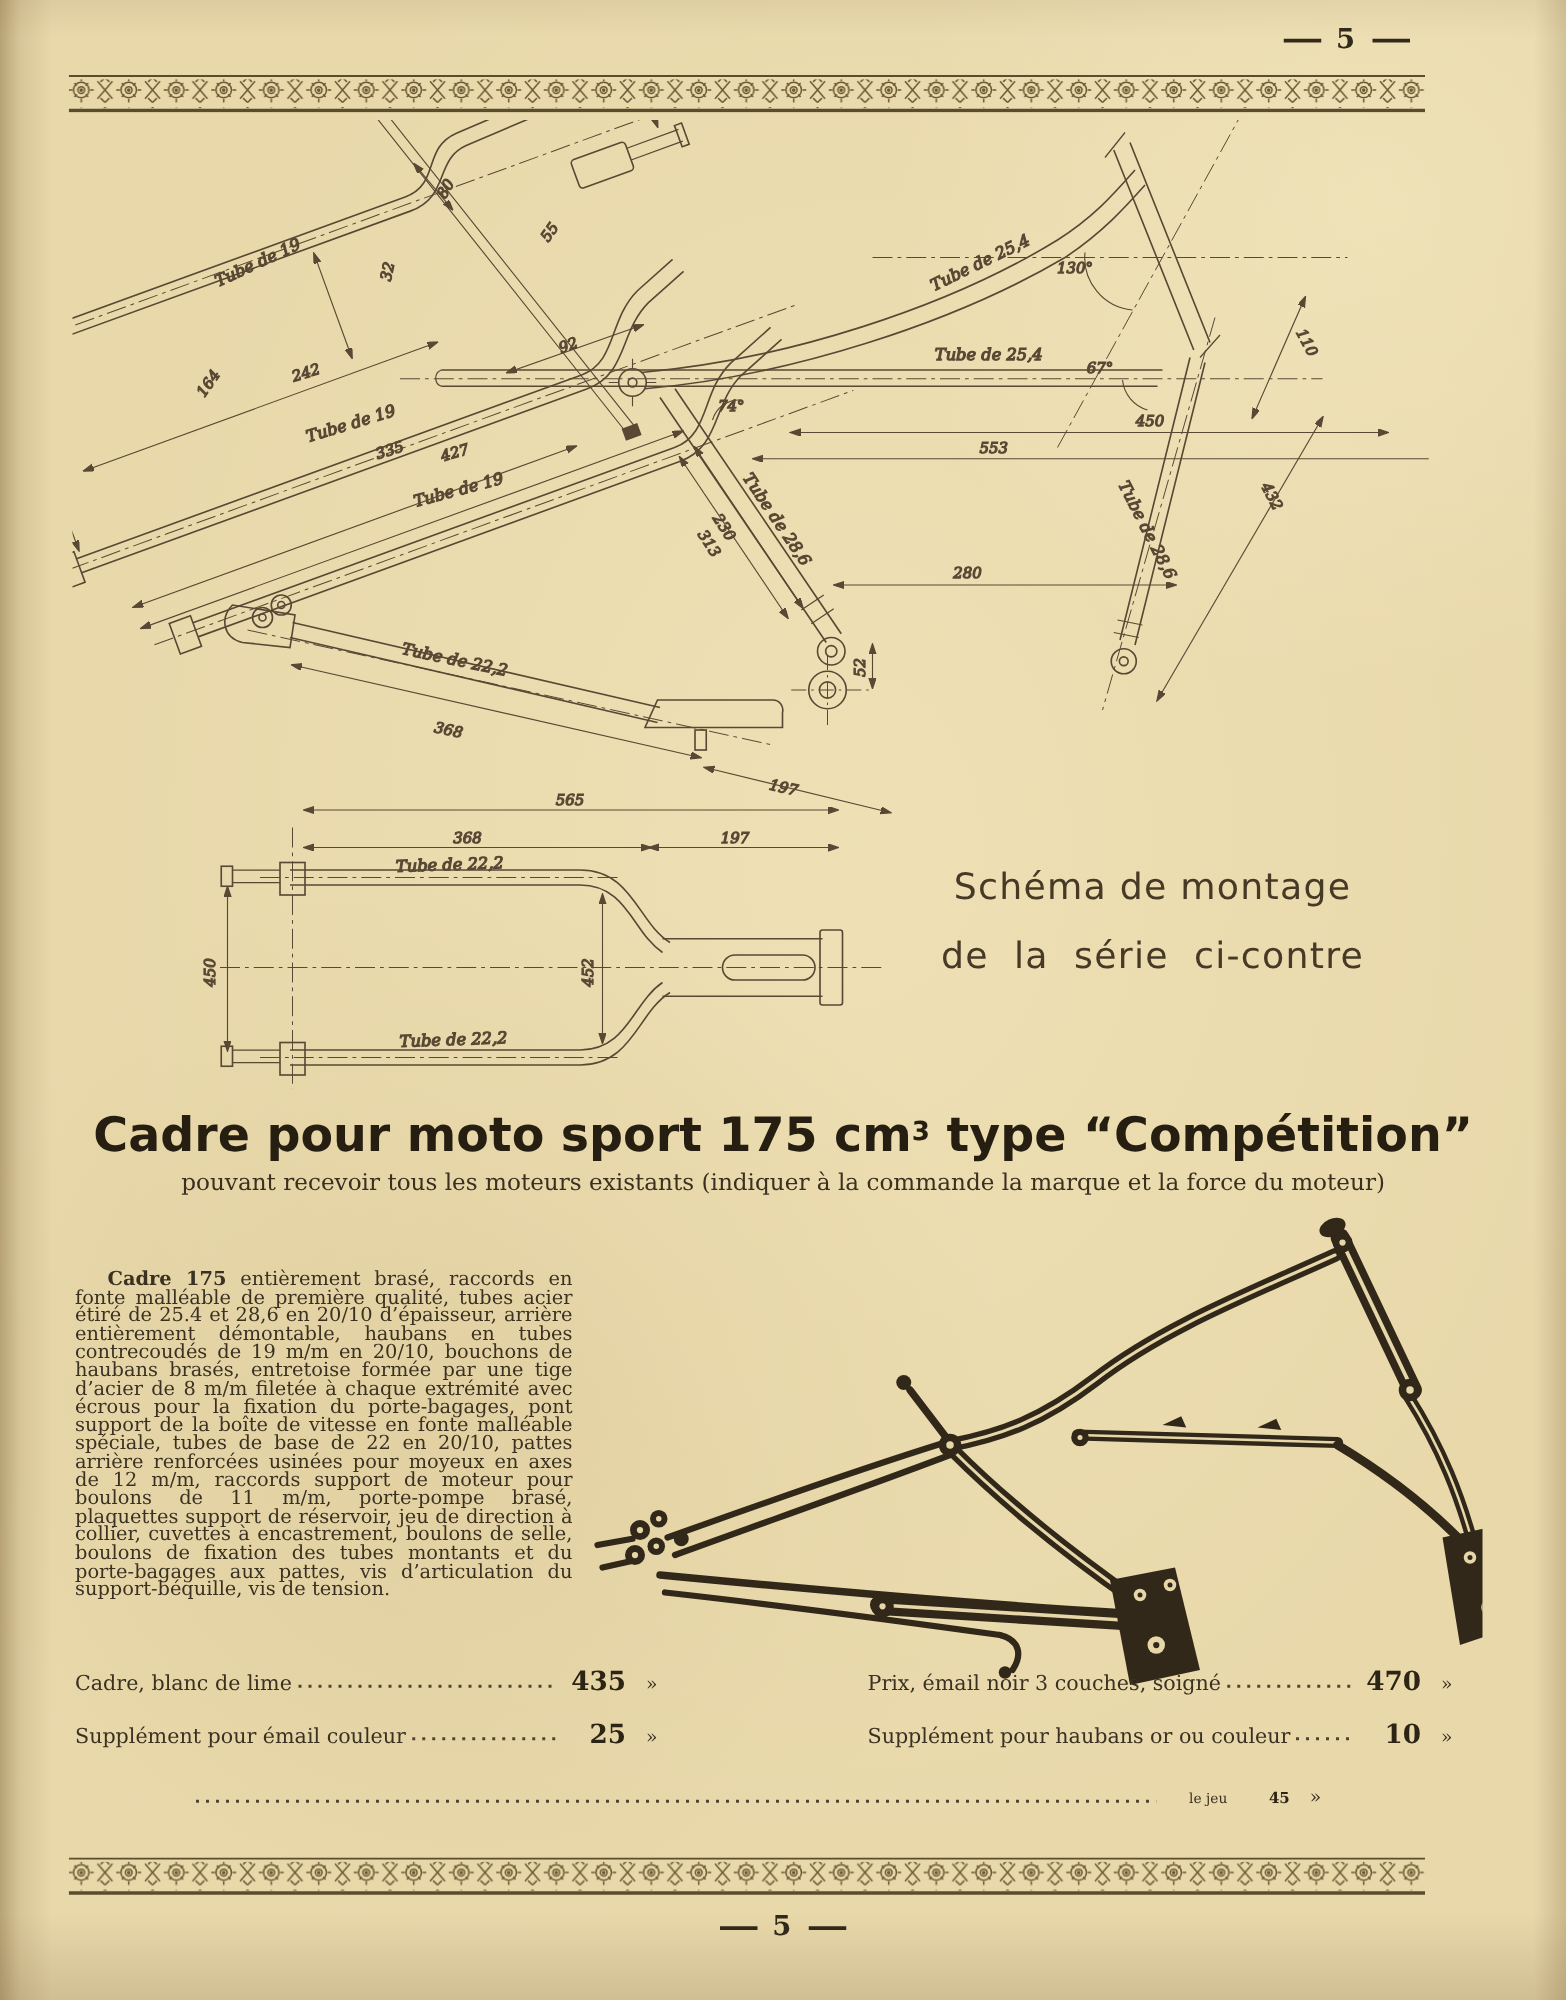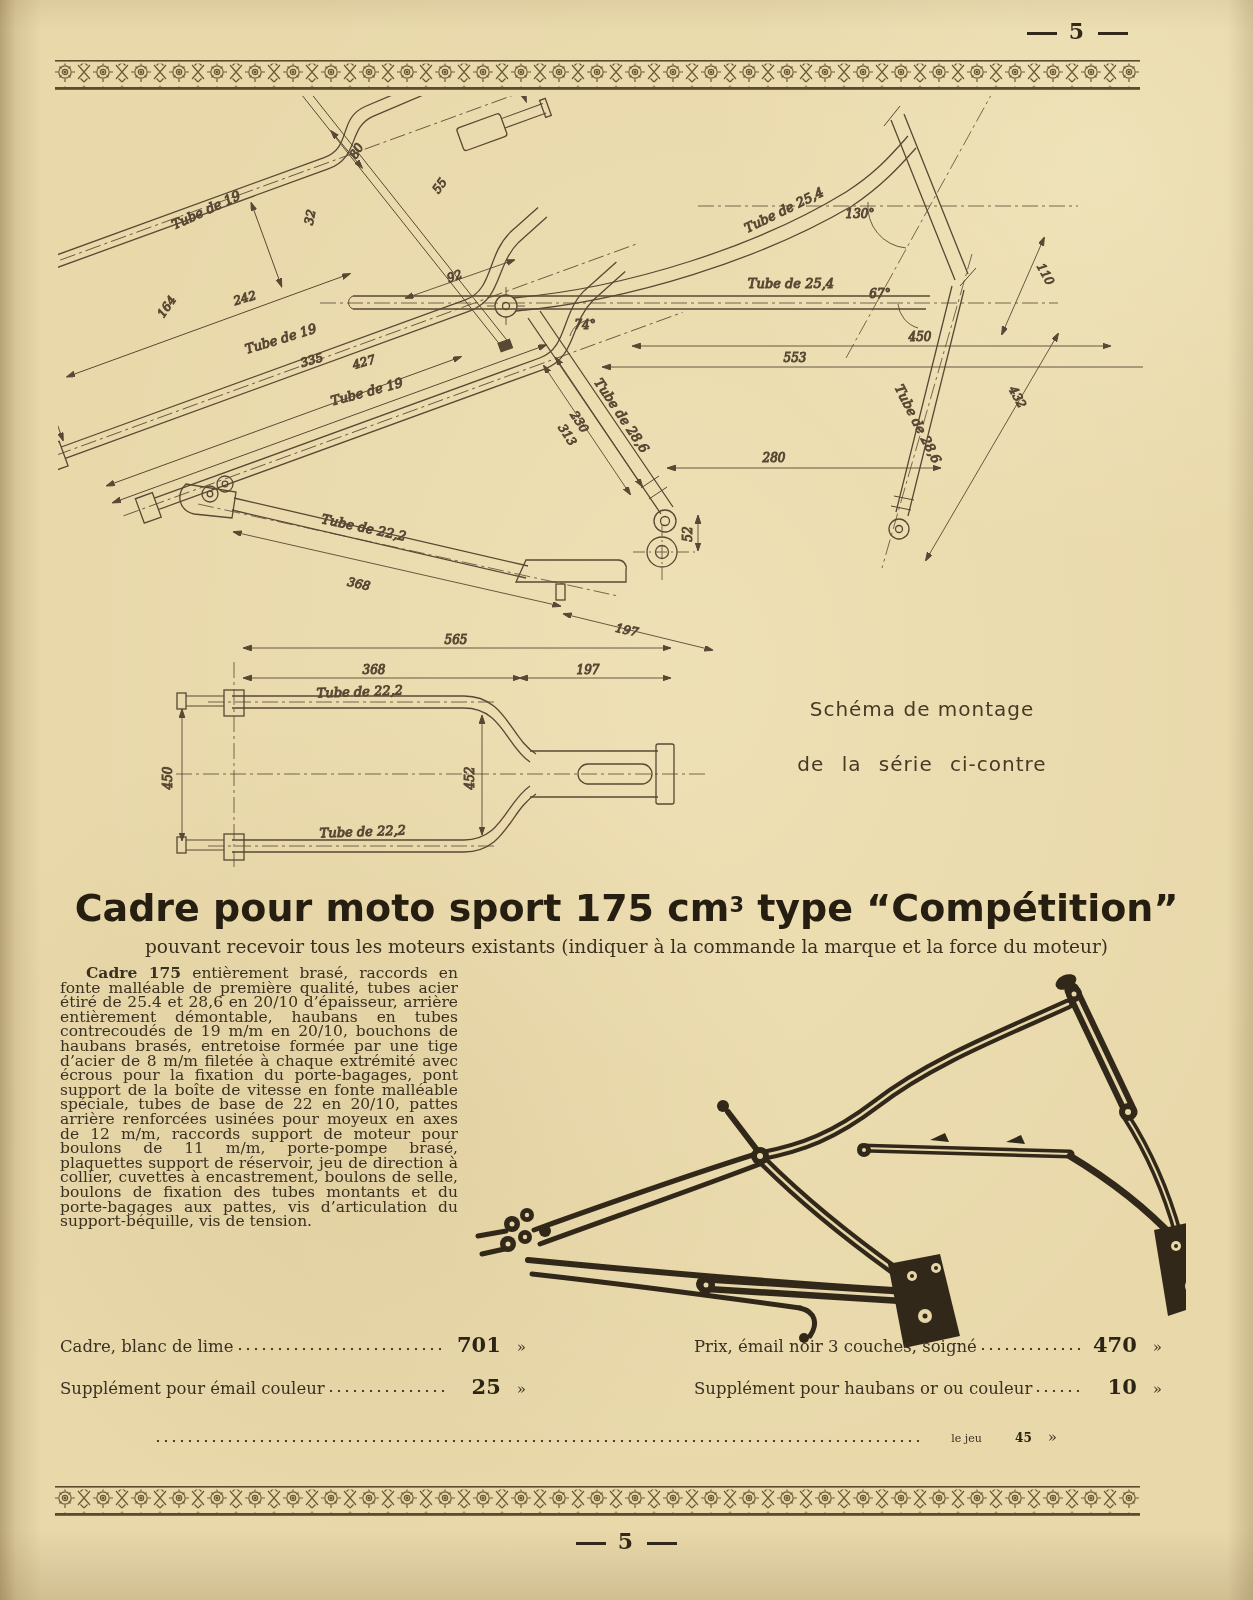--- a/index.html
+++ b/index.html
@@ -15,21 +15,21 @@
       linear-gradient(180deg, rgba(120,95,55,.10) 0px, rgba(0,0,0,0) 30px),
       #e8d8aa;
     font-family:"DejaVu Serif", serif;color:#3d3322;
   }
   .abs{position:absolute;}
   
   .pageno{font:bold 22px "DejaVu Serif",serif;color:#33291a;letter-spacing:2px;white-space:nowrap;}
   .pageno .rule{display:inline-block;width:30px;border-top:3px solid #33291a;vertical-align:4px;margin:0 12px;}
   
   .caption{width:400px;text-align:center;font-family:"DejaVu Sans",sans-serif;color:#463a26;}
-  .caption .cap-line{font-size:20px;line-height:55px;letter-spacing:1px;}
+  .caption .cap-line{font-size:29px;line-height:55px;letter-spacing:1px;}
   .caption .cap2{word-spacing:10px;}
   
   .title{left:0;right:0;text-align:center;font-family:"DejaVu Sans",sans-serif;
          font-weight:bold;font-size:38px;color:#251e11;letter-spacing:0px;}
   .title sup{font-size:55%;vertical-align:9px;}
   .subtitle{left:0;right:0;text-align:center;font-size:18.5px;color:#3a3020;}
   .subtitle .it{}
   
   .desc{width:398px;text-align:justify;font-size:15.5px;line-height:14.6px;color:#3a3122;}
   .desc .lead{font-weight:bold;}
@@ -222,21 +222,21 @@
   </svg>
 
   <div class="abs caption" style="left:722px;top:682px;">
     <div class="cap-line">Schéma de montage</div>
     <div class="cap-line cap2">de la série ci-contre</div>
   </div>
 
   <div class="abs title" style="top:886px;"><span>Cadre pour moto sport 175 cm</span><sup>3</sup><span> type “Compétition”</span></div>
   <div class="abs subtitle" style="top:936px;"><span>pouvant recevoir tous les moteurs existants </span><span class="it">(indiquer à la commande la marque et la force du moteur)</span></div>
 
-  <div class="abs desc" style="left:60px;top:966px;">
+  <div class="abs desc" style="left:60px;top:1016px;">
     <p><span class="lead">Cadre 175</span><span> entièrement brasé, raccords en fonte malléable de première qualité, tubes acier étiré de 25.4 et 28,6 en 20/10 d’épaisseur, arrière entièrement démontable, haubans en tubes contrecoudés de 19 m/m en 20/10, bouchons de haubans brasés, entretoise formée par une tige d’acier de 8 m/m filetée à chaque extrémité avec écrous pour la fixation du porte-bagages, pont support de la boîte de vitesse en fonte malléable spéciale, tubes de base de 22 en 20/10, pattes arrière renforcées usinées pour moyeux en axes de 12 m/m, raccords support de moteur pour boulons de 11 m/m, porte-pompe brasé, plaquettes support de réservoir, jeu de direction à collier, cuvettes à encastrement, boulons de selle, boulons de fixation des tubes montants et du porte-bagages aux pattes, vis d’articulation du support-béquille, vis de tension.</span></p>
   </div>
 
   <svg class="abs" style="left:462px;top:962px;" width="724" height="400" viewBox="0 0 724 400">
     <g fill="none" stroke="#31281a" stroke-linecap="round">
       <path d="M72,268 C150,240 230,212 294,192" stroke-width="5"></path>
       <path d="M78,282 C155,254 235,226 298,202" stroke-width="5"></path>
       <path d="M66,298 C170,308 300,320 432,328" stroke-width="6"></path>
       <path d="M70,312 C160,322 252,334 338,346" stroke-width="5"></path>
       <path d="M338,346 C354,350 356,362 348,374" stroke-width="5"></path>
@@ -299,21 +299,21 @@
       <circle cx="714" cy="284" r="2"></circle>
         <circle cx="742" cy="272" r="2"></circle>
         <circle cx="730" cy="324" r="2.5"></circle>
     </g>
   </svg>
 
   <div class="abs price-col" style="left:60px;top:1332px;width:466px;">
     <div class="price-row">
       <span>Cadre, blanc de lime</span>
       <span class="dots"></span>
-      <span class="pval">701</span>
+      <span class="pval">435</span>
       <span class="punit">»</span>
     </div>
     <div class="price-row">
       <span>Supplément pour émail couleur</span>
       <span class="dots"></span>
       <span class="pval">25</span>
       <span class="punit">»</span>
     </div>
   </div>
 

